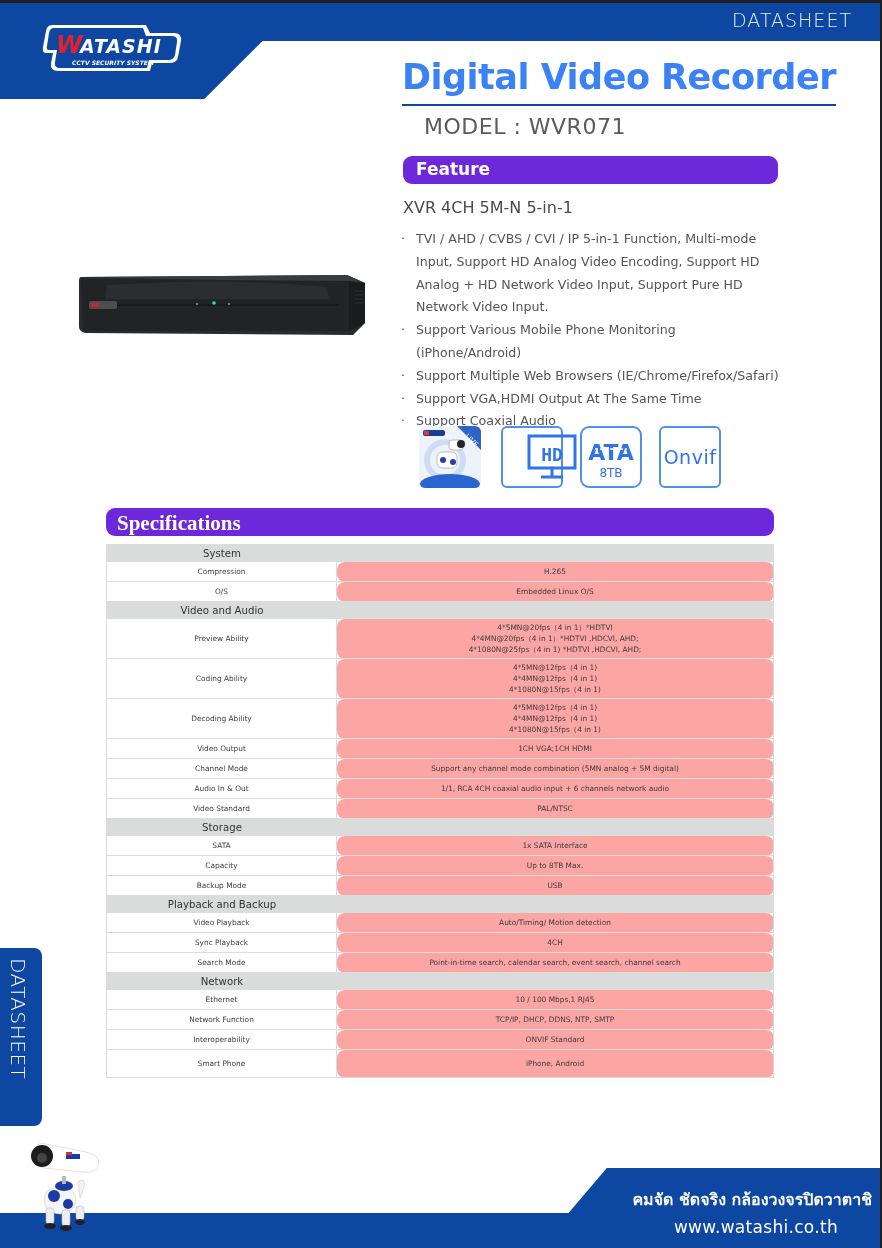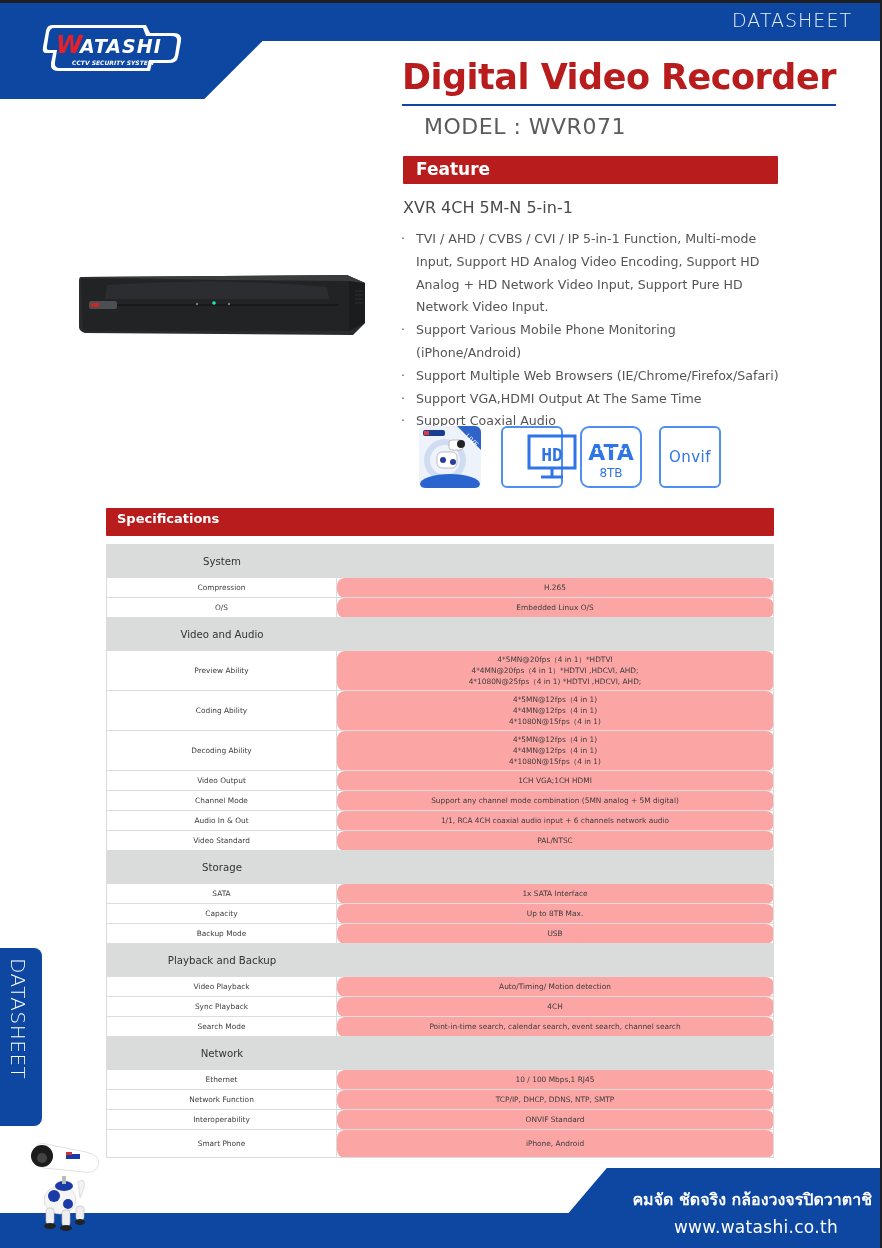--- a/index.html
+++ b/index.html
@@ -10,51 +10,51 @@
   
   .top-band { position: absolute; left: 0; top: 0; width: 880px; height: 38px; background: #0d47a1; }
   .top-left-block { position: absolute; left: 0; top: 0; width: 262px; height: 96px; background: #0d47a1;
     clip-path: polygon(0 0, 100% 0, 100% 40%, 78% 100%, 0 100%); }
   .datasheet-top { position: absolute; right: 28px; top: 6px; color: #e9f0fb; font-family: "DejaVu Sans", sans-serif; font-size: 19px; letter-spacing: 1px; font-weight: 300; }
 
   
   .logo { position: absolute; left: 42px; top: 20px; width: 142px; height: 50px; }
 
   
-  .title { position: absolute; left: 402px; top: 54px; font-family: "DejaVu Sans", sans-serif; font-weight: bold; font-size: 35px; color: #b91c1c; letter-spacing: -0.5px; white-space: nowrap; }
+  .title { position: absolute; left: 402px; top: 54px; font-family: "DejaVu Sans", sans-serif; font-weight: bold; font-size: 35px; color: #3b82f6; letter-spacing: -0.5px; white-space: nowrap; }
   .title-rule { position: absolute; left: 402px; top: 101px; width: 434px; height: 2px; background: #0d47a1; }
   .model { position: absolute; left: 424px; top: 111px; font-family: "DejaVu Sans", sans-serif; font-size: 22px; color: #5b5b5b; letter-spacing: 0.5px; }
 
-  .section-bar { position: absolute; background: #b91c1c; color: #ffffff; font-family: "DejaVu Sans", sans-serif; font-weight: bold; border-radius: 1px; }
+  .section-bar { position: absolute; background: #6d28d9; color: #ffffff; font-family: "DejaVu Sans", sans-serif; font-weight: bold; border-radius: 9px; }
   .feature-bar { left: 403px; top: 153px; width: 375px; height: 28px; font-size: 17px; padding: 3px 0 0 13px; }
-  .spec-bar { left: 106px; top: 505px; width: 668px; height: 28px; font-size: 13px; padding: 3px 16px 0 11px; }
+  .spec-bar { left: 106px; top: 505px; width: 668px; height: 28px; font-size: 21px; padding: 3px 16px 0 11px; font-family: Liberation Serif, serif; }
 
   .subtitle { position: absolute; left: 403px; top: 195px; font-size: 16px; color: #4a4a4a; font-family: "DejaVu Sans", sans-serif; }
 
   .features { position: absolute; left: 400px; top: 225px; width: 380px; list-style: none; }
   .features li { position: relative; padding-left: 16px; font-size: 12.6px; line-height: 22.8px; color: #555555; font-family: "DejaVu Sans", sans-serif; }
   .features li .bullet { position: absolute; left: 1px; top: 0; color: #555; }
 
   
   .dvr { position: absolute; left: 77px; top: 268px; width: 290px; height: 64px; }
 
   
   .badges { position: absolute; left: 419px; top: 423px; }
   .badge { position: absolute; top: 0; width: 62px; height: 62px; border: 2px solid #4f8ff0; border-radius: 6px; background: #fff; display: flex; align-items: center; justify-content: center; flex-direction: column; color: #2f75e8; }
   .badge.app { left: 0; border: none; background: #e8f0fc; overflow: hidden; border-radius: 6px; }
   .badge.hd { left: 82px; padding-left: 39px; }
   .badge.sata { left: 161px; border-radius: 9px; }
-  .badge.onvif { left: 240px; font-size: 15px; font-family: "DejaVu Sans", sans-serif; letter-spacing: 0.5px; }
+  .badge.onvif { left: 240px; font-size: 19px; font-family: "DejaVu Sans", sans-serif; letter-spacing: 0.5px; }
 
   
   .spec-table { position: absolute; left: 106px; top: 541px; width: 668px; border-collapse: collapse; font-family: "DejaVu Sans", sans-serif; }
   .spec-table td { border: 1px solid #dcdcdc; text-align: center; vertical-align: middle; color: #3b3b3b; font-size: 7.4px; line-height: 11px; }
   .spec-table td.key { width: 230px; background: #ffffff; }
   .spec-table td.val { background: #fca5a5; border-radius: 8px; }
-  .spec-table tr.group td { background: #dadbdb; height: 33px; font-size: 10.2px; color: #333; text-align: left; margin-top: 8px; }
+  .spec-table tr.group td { background: #dadbdb; height: 17px; font-size: 10.2px; color: #333; text-align: left; margin-top: 8px; }
   .spec-table tr.group td .g-label { display: inline-block; width: 230px; text-align: center; }
   .spec-table tr.row td { height: 20px; }
 
   
   .side-tab { position: absolute; left: 0; top: 945px; width: 42px; height: 178px; background: #0d47a1; border-radius: 0 8px 8px 0; }
   .side-tab span { position: absolute; left: 30px; top: 10px; transform-origin: left top; transform: rotate(90deg); color: #ffffff; font-size: 20px; white-space: nowrap; letter-spacing: 0.5px; font-family: "DejaVu Sans", sans-serif; font-weight: 300; }
 
   
   .robot { position: absolute; left: 24px; top: 1135px; width: 80px; height: 94px; }
 

